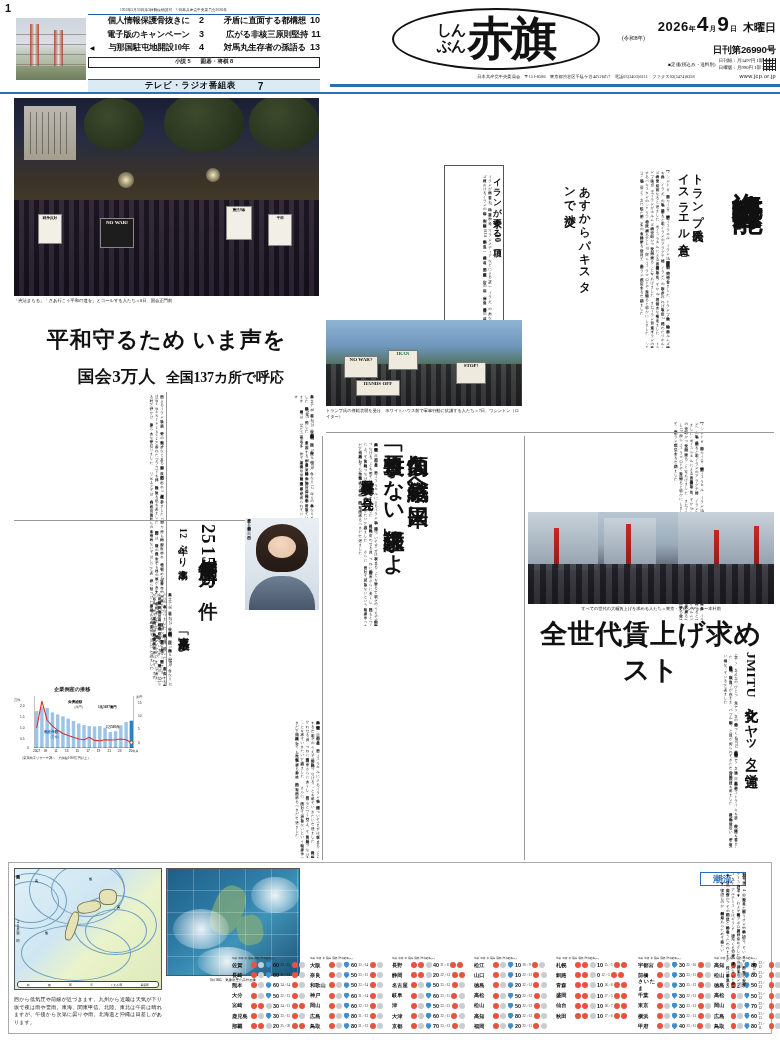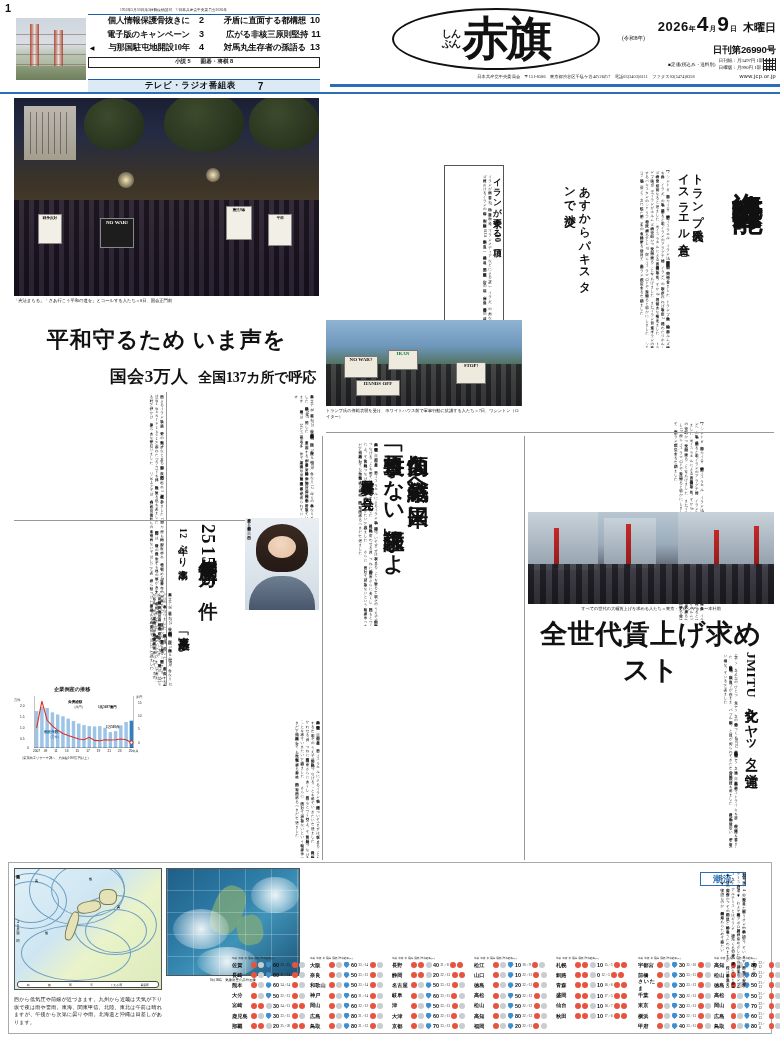--- a/index.html
+++ b/index.html
@@ -40,21 +40,21 @@
   .ix-n { width: 11px; font-size: 9px; font-weight: bold; font-family: "Liberation Sans", sans-serif; text-align: right; }
   #ixsmallbar { margin-top: 1px; border: 1px solid #222; height: 11px; display: flex; align-items: center; justify-content: center; gap: 10px; font-size: 5.6px; font-weight: bold; }
   #ixsmallbar span.n { font-family: "Liberation Sans", sans-serif; }
   #tvbar { position: absolute; left: 88px; top: 79px; width: 232px; height: 14px; background: #dceaf6; border-top: 1px solid #1a5fa8; border-bottom: 1.4px solid #1a5fa8; display:flex; align-items:center; justify-content:center; gap: 22px; }
   #tvbar .lab { font-size: 8.6px; font-weight: bold; letter-spacing: .4px;}
   #tvbar .n { font-size: 10px; font-weight: bold; font-family: "Liberation Sans", sans-serif; }
 
   
   #masthead { position: absolute; left: 392px; top: 8px; width: 208px; height: 62px; }
   #mhoval { width: 100%; height: 100%; border: 2.4px solid #111; border-radius: 50%/50%; display: flex; align-items: center; justify-content: center; gap: 2px; background:#fff; }
-  #mhkana { display: flex; flex-direction: column; font-size: 10px; font-weight: bold; line-height: 1.05; letter-spacing: -1px; }
+  #mhkana { display: flex; flex-direction: column; font-size: 15px; font-weight: bold; line-height: 1.05; letter-spacing: -1px; }
   #mhmain { font-size: 46px; font-weight: bold; letter-spacing: -2px; line-height: 1; }
 
   #dateblock { position: absolute; left: 608px; top: 12px; width: 168px; }
   #dline { display: flex; align-items: baseline; font-family: "Liberation Sans", sans-serif; font-weight: bold; justify-content: flex-end; }
   #dline .y { font-size: 13px; letter-spacing: .5px;}
   #dline .u { font-size: 7px; }
   #dline .m, #dline .d { font-size: 21px; margin: 0 1px; }
   #dline .wd { font-size: 11px; margin-left: 6px; }
   #reiwa { font-size: 5.5px; text-align: left; margin-left: 14px; margin-top: -1px;}
   #issue { text-align: right; font-size: 9.6px; font-weight: bold; font-family: "Liberation Sans", sans-serif; margin-top: 2px; letter-spacing: -.2px;}
@@ -86,21 +86,21 @@
       repeating-linear-gradient(90deg, rgba(20,16,28,.85) 0 5px, rgba(48,40,58,.75) 5px 10px),
       linear-gradient(180deg, rgba(70,50,60,.6), rgba(18,14,22,.98));
   }
   #photo1 .sign { position:absolute; background:#f2efe6; border:0.6px solid #888; }
   #photo1 .sign.dark { background:#1d1d1d; }
   #photo1 .sign span { display:block; font-size:3.6px; color:#111; text-align:center; line-height:1.12; padding-top:1px; font-weight:bold;}
   #photo1 .sign.dark span { color:#fff; font-size: 5px; }
   #cap1 { position: absolute; left: 14px; top: 298px; width: 305px; font-size: 4.4px; color: #111; letter-spacing: -.1px; }
 
   #head1 { position: absolute; left: 14px; top: 325px; width: 305px; text-align: center; font-size: 22px; font-weight: bold; letter-spacing: 1px; }
-  #sub1 { position: absolute; left: 11px; top: 365px; width: 305px; text-align: right; }
+  #sub1 { position: absolute; left: 28px; top: 365px; width: 305px; text-align: center; }
   #sub1 .a { font-size: 17px; font-weight: bold; letter-spacing: .4px; }
   #sub1 .b { font-size: 14px; font-weight: bold; margin-left: 6px; letter-spacing: -.2px;}
 
   
   .vbody { position: absolute; writing-mode: vertical-rl; text-orientation: mixed; font-size: 3.5px; line-height: 1.5; letter-spacing: .1px; color: #1a1a1a; text-align: justify; overflow: hidden; }
 
   .rule-v { position: absolute; width: 1px; background: #999; }
   .rule-h { position: absolute; height: 1px; background: #999; }
 
   

